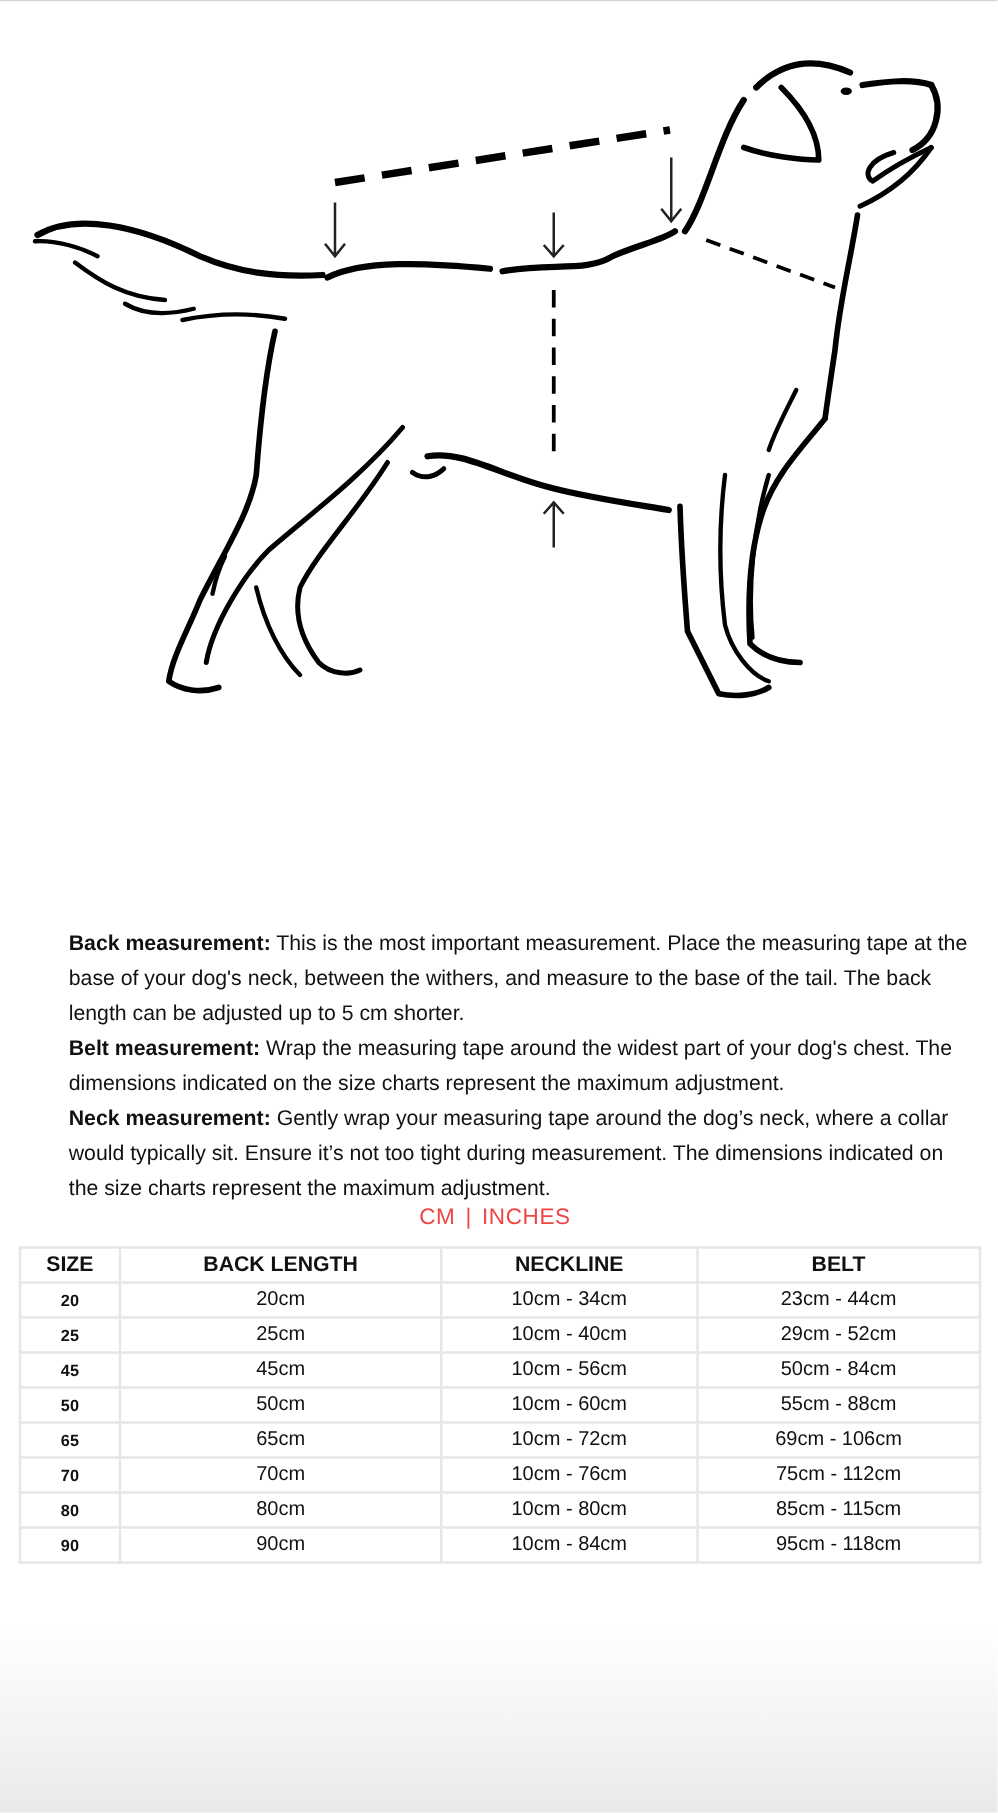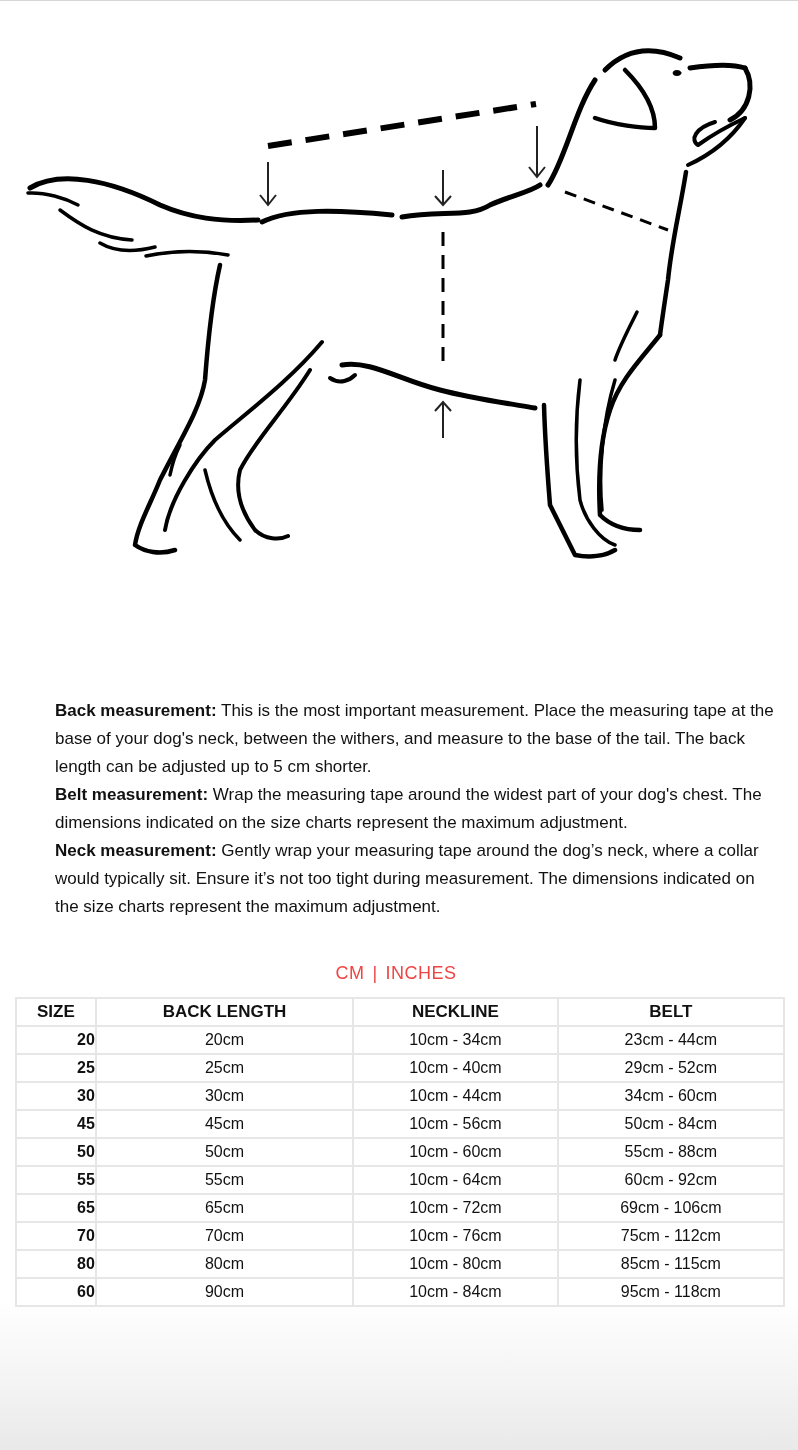--- a/index.html
+++ b/index.html
@@ -27,21 +27,21 @@
       width: 798px; height: 600px;
     }
     .illustration svg {
       width: 798px;
       height: 600px;
       display: block;
     }
     .description {
       position: absolute;
       left: 55px;
-      top: 697px;
+      top: 741px;
       width: 720px;
       font-size: 17px;
       line-height: 28px;
       color: #111;
     }
     .description p {
       margin: 0;
     }
     .description b {
       font-weight: bold;
@@ -77,22 +77,21 @@
       text-align: center;
       height: 26px;
       padding: 0;
     }
     .size-table th {
       font-weight: bold;
       font-size: 17px;
     }
     .size-table td.size-cell {
       font-weight: bold;
-      font-size: 16px;
-      text-align: right;
+      font-size: 13px;
     }
     .size-table col.c1 { width: 80px; }
     .size-table col.c2 { width: 258px; }
     .size-table col.c3 { width: 205px; }
     .size-table col.c4 { width: 227px; }
   </style>
 </head>
 <body>
 
 <div class="top-border"></div>
@@ -183,61 +182,49 @@
         <td>10cm - 34cm</td>
         <td>23cm - 44cm</td>
       </tr>
       <tr>
         <td class="size-cell">25</td>
         <td>25cm</td>
         <td>10cm - 40cm</td>
         <td>29cm - 52cm</td>
       </tr>
       <tr>
-        <td class="size-cell">30</td>
-        <td>30cm</td>
-        <td>10cm - 44cm</td>
-        <td>34cm - 60cm</td>
-      </tr>
-      <tr>
         <td class="size-cell">45</td>
         <td>45cm</td>
         <td>10cm - 56cm</td>
         <td>50cm - 84cm</td>
       </tr>
       <tr>
         <td class="size-cell">50</td>
         <td>50cm</td>
         <td>10cm - 60cm</td>
         <td>55cm - 88cm</td>
       </tr>
       <tr>
-        <td class="size-cell">55</td>
-        <td>55cm</td>
-        <td>10cm - 64cm</td>
-        <td>60cm - 92cm</td>
-      </tr>
-      <tr>
         <td class="size-cell">65</td>
         <td>65cm</td>
         <td>10cm - 72cm</td>
         <td>69cm - 106cm</td>
       </tr>
       <tr>
         <td class="size-cell">70</td>
         <td>70cm</td>
         <td>10cm - 76cm</td>
         <td>75cm - 112cm</td>
       </tr>
       <tr>
         <td class="size-cell">80</td>
         <td>80cm</td>
         <td>10cm - 80cm</td>
         <td>85cm - 115cm</td>
       </tr>
       <tr>
-        <td class="size-cell">60</td>
+        <td class="size-cell">90</td>
         <td>90cm</td>
         <td>10cm - 84cm</td>
         <td>95cm - 118cm</td>
       </tr>
     </tbody>
 </table>
 
 </body></html>

